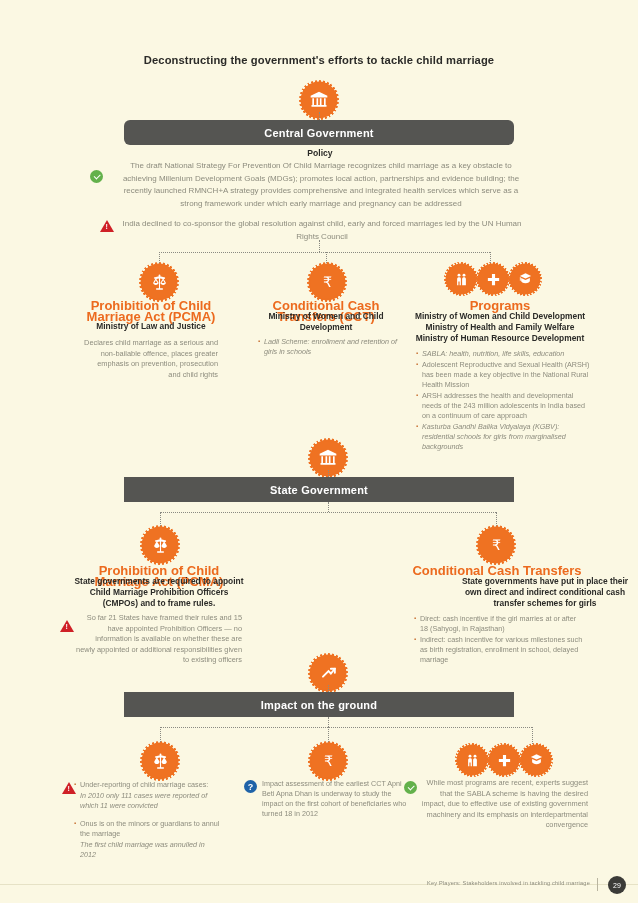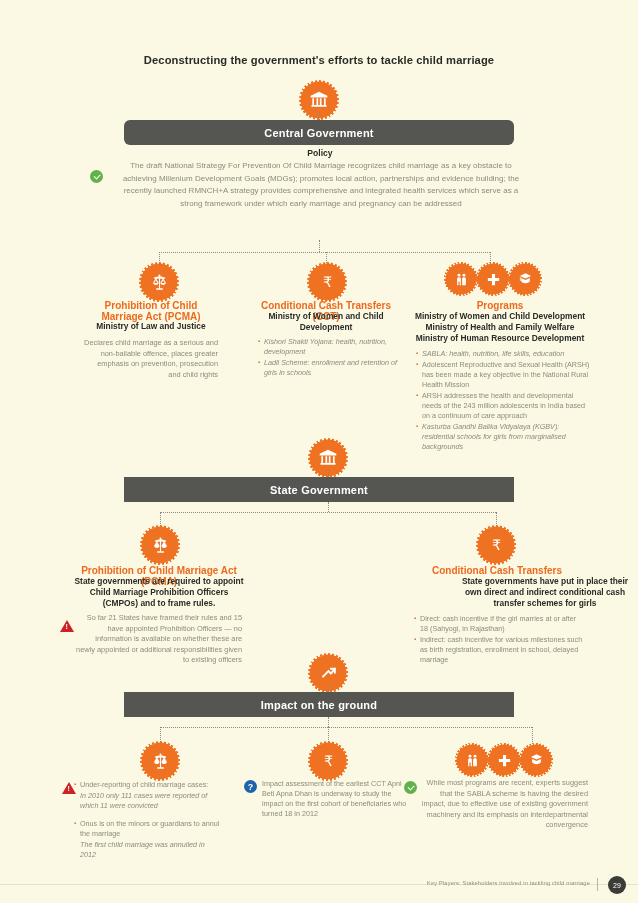--- a/index.html
+++ b/index.html
@@ -43,21 +43,21 @@
     display:flex;align-items:center;justify-content:center;
     font-size:11px;font-weight:bold;letter-spacing:.2px;
   }
 
   
   .vline{position:absolute;width:0;border-left:1px dotted #8a8a82;}
   .hline{position:absolute;height:0;border-top:1px dotted #8a8a82;}
 
   
   .blk{position:absolute;}
-  .hdr-o{color:#ec6a1e;font-weight:bold;font-size:10px;text-align:center;line-height:11px;}
+  .hdr-o{color:#ec6a1e;font-weight:bold;font-size:13px;text-align:center;line-height:11px;}
   .hdr-b{color:#2b2b28;font-weight:bold;font-size:8.4px;text-align:center;line-height:11px;}
   .body-c{color:#8d8c7e;font-size:7.4px;text-align:right;line-height:10.5px;}
   .body-l{color:#8d8c7e;font-size:7.2px;text-align:left;line-height:10px;}
   .policy-h{font-weight:bold;font-size:8.6px;color:#2b2b28;text-align:center;}
   .policy-t{color:#8d8c7e;font-size:8px;line-height:12.5px;text-align:center;}
   ul.b{margin:0;padding:0;list-style:none;}
   ul.b li{position:relative;padding-left:6px;margin-bottom:1px;}
   ul.b li::before{content:"▪";position:absolute;left:0;top:-1px;font-size:6px;color:#c9763a;}
   .it{font-style:italic;}
 
@@ -100,20 +100,24 @@
   <div class="bar" style="top:120px;border-radius:6px;">
     <span>Central Government</span>
   </div>
 
   <div class="blk" style="left:100px;top:148px;width:440px;">
     <div class="policy-h">Policy</div>
     <div style="position:relative;">
       <div class="ico check" style="position:absolute;left:-10px;top:12px;"></div>
       <div class="policy-t" style="padding:2px 12px 0 14px;">The draft National Strategy For Prevention Of Child Marriage recognizes child marriage as a key obstacle to achieving Millenium Development Goals (MDGs); promotes local action, partnerships and evidence building; the recently launched RMNCH+A strategy provides comprehensive and integrated health services which serve as a strong framework under which early marriage and pregnancy can be addressed</div>
     </div>
+    <div style="position:relative;margin-top:8px;">
+      <div class="ico warn" style="left:0px;top:2px;"></div>
+      <div class="policy-t" style="padding:0 18px 0 22px;">India declined to co-sponsor the global resolution against child, early and forced marriages led by the UN Human Rights Council</div>
+    </div>
   </div>
 
   <div class="vline" style="left:319px;top:240px;height:12px;"></div>
   <div class="hline" style="left:159px;top:252px;width:331px;"></div>
   <div class="vline" style="left:159px;top:252px;height:13px;"></div>
   <div class="vline" style="left:326px;top:252px;height:13px;"></div>
   <div class="vline" style="left:490px;top:252px;height:13px;"></div>
 
   <div class="badge-wrap" style="left:142px;top:265px;">
     <div class="badge">
@@ -129,21 +133,20 @@
   <div class="badge-wrap" style="left:310px;top:265px;">
     <div class="badge">
       <svg width="19" height="19" viewBox="0 0 24 24" fill="#fff">
           <text x="12" y="18" font-size="18" font-family="DejaVu Sans" text-anchor="middle" fill="#fff">₹</text>
         </svg>
     </div>
   </div>
   <div class="blk hdr-o" style="left:258px;top:300px;width:136px;">Conditional Cash Transfers (CCT)</div>
   <div class="blk hdr-b" style="left:258px;top:311px;width:136px;">Ministry of Women and Child Development</div>
   <ul class="b blk body-l" style="left:258px;top:337px;width:140px;">
-    <li><span class="it">Kishori Shakti Yojana: health, nutrition, development</span></li>
     <li><span class="it">Ladli Scheme: enrollment and retention of girls in schools</span></li>
   </ul>
 
   <div class="badge-wrap" style="left:447px;top:265px;gap:4px;">
     <div class="badge sm">
       <svg width="15" height="15" viewBox="0 0 24 24" fill="#fff">
           <circle cx="8" cy="5" r="2.3"></circle>
           <circle cx="16" cy="5" r="2.3"></circle>
           <path d="M8 8.5c-1.8 0-3 1-3 2.8V21h2v-6h2v6h2v-10c0-1.8-1.2-2.5-3-2.5zM16 8.5c-1.8 0-3 .9-3 2.6V21h6V11.1c0-1.7-1.2-2.6-3-2.6z"></path>
         </svg>

